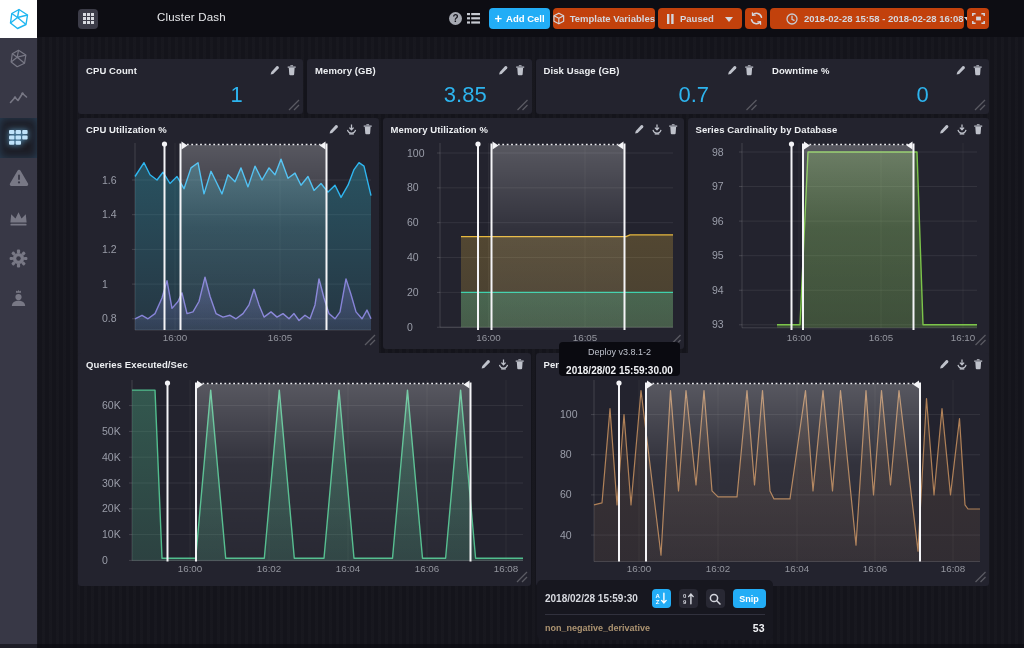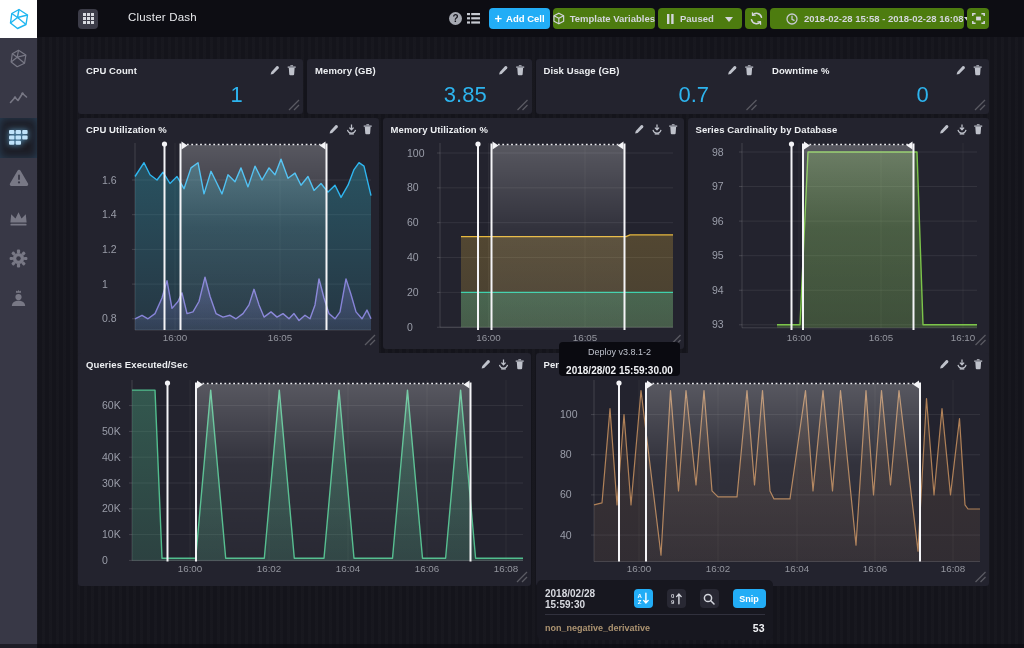--- a/index.html
+++ b/index.html
@@ -9,46 +9,46 @@
   background-image:repeating-linear-gradient(90deg, rgba(255,255,255,0.014) 0 3px, rgba(0,0,0,0) 3px 7px);
 }
 #sidebar { position:absolute; left:0; top:0; width:37px; height:648px; background:#383846; z-index:5; }
 #logo { position:absolute; left:0; top:0; width:37px; height:38px; background:#fff;
   display:flex; align-items:center; justify-content:center; }
 .sitem { position:absolute; left:0; width:37px; height:40px; display:flex; align-items:center; justify-content:center; }
 .sitem.active { background:#1C1C24; box-shadow:0 0 10px rgba(80,170,240,0.25) inset; }
 #navbar { position:absolute; left:37px; top:0; width:987px; height:37px; background:#0D0D13; z-index:4; }
 .gridbtn { position:absolute; left:41px; top:8.5px; width:20px; height:20px; background:#3C3C48; border-radius:4px;
   display:flex; align-items:center; justify-content:center; }
-#dashtitle { position:absolute; left:59px; top:11px; font-size:11.5px; color:#E8E9EC; letter-spacing:0.2px;padding-left:32px; }
+#dashtitle { position:absolute; left:88px; top:11px; font-size:11.5px; color:#E8E9EC; letter-spacing:0.2px;padding-left:32px; }
 .nbright { position:absolute; left:412px; top:7.5px; height:22px; display:flex; align-items:center; gap:3px; }
 .qmark { width:13px; height:13px; border-radius:50%; background:#A6A9B2; color:#17171F; font-size:10px; font-weight:bold;
   display:flex; align-items:center; justify-content:center; margin-right:2px; }
 .licon { margin-right:6px; display:flex; }
 .btn { height:21px; border-radius:4px; display:flex; align-items:center; justify-content:center;
   font-size:9.5px; color:#D4D6DD; white-space:nowrap; }
 .btn.bold { font-weight:bold; }
 .btn.blue { background:#22ADF6; color:#fff; }
-.btn.dark { background:#4d7c0f; }
+.btn.dark { background:#c2410c; }
 .btn.sq { width:22px; }
 .cell { position:absolute; background:#23232E; border-radius:3px;padding-left:46px; }
 .ctitle { position:absolute; left:8px; top:5.5px; font-size:9.5px; font-weight:bold; color:#EDEFF2;
   letter-spacing:0.1px; white-space:nowrap; }
 .statval { position:absolute; text-align:center; font-size:22px; color:#2DB4EE; }
 .ax { font-size:10.5px; fill:#9A9DA9; font-family:"Liberation Sans", sans-serif; }
 .ax2 { font-size:9.8px; fill:#94969F; font-family:"Liberation Sans", sans-serif; }
 #deploytip { position:absolute; left:559px; top:342px; width:121px; height:34px; background:#0A0A10;
   border-radius:4px; z-index:10; text-align:center; padding-top:4.5px; white-space:nowrap; }
 #deploytip .l1 { font-size:9px; color:#BEC2CC; }
 #deploytip .l2 { font-size:10px; font-weight:bold; color:#F2F3F6; margin-top:8px; }
 #legendbox { position:absolute; left:537px; top:580px; width:235.5px; height:60px; background:#17171F;
   border-radius:5px; z-index:10; }
 .lrow1 { position:absolute; left:8px; right:7px; top:9px; height:19px; display:flex; align-items:center; }
 .ldate { font-size:10px; font-weight:bold; color:#D8DAE0; }
-.lbtns { margin-left:auto; display:flex; gap:14px; }
+.lbtns { margin-left:auto; display:flex; gap:8px; }
 .lbtn { width:19px; height:19px; border-radius:4px; background:#282833; display:flex; align-items:center; justify-content:center; }
 .lbtn.blue { background:#22ADF6; }
 .lbtn.snip { width:33px; font-size:9px; font-weight:bold; color:#fff; }
 .ldiv { position:absolute; left:8px; right:8px; top:33.5px; height:1px; background:#31313D; }
 .lrow2 { position:absolute; left:8px; right:8px; top:38px; height:20px; display:flex; align-items:center; }
 .lname { font-size:9px; font-weight:bold; color:#AD9471; }
 .lval { margin-left:auto; font-size:10.5px; font-weight:bold; color:#F2F3F6; }
 </style></head>
 <body>
 <div id="page">

